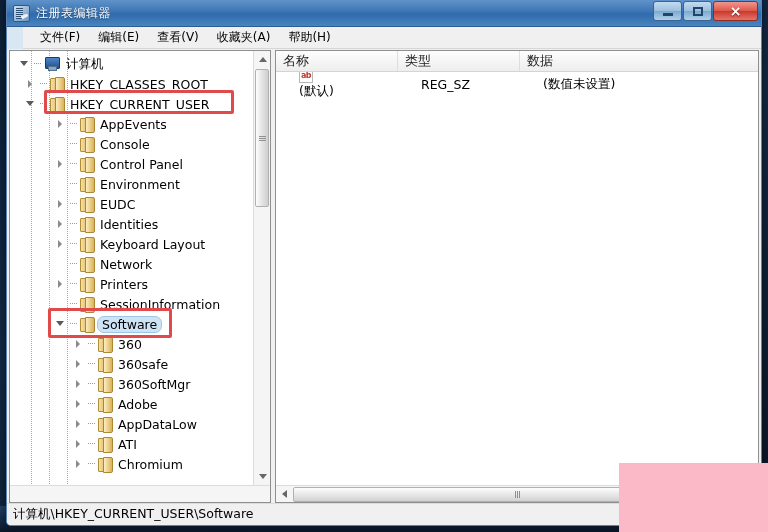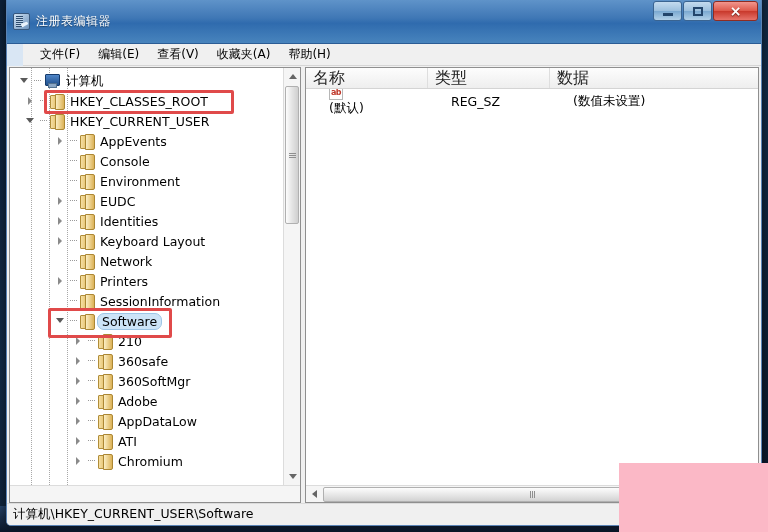--- a/index.html
+++ b/index.html
@@ -34,21 +34,21 @@
     border: 1px solid #5a83b5;
     border-top: none;
     border-radius: 0 0 5px 5px;
     box-shadow: 0 0 10px rgba(0,0,0,.55);
     display: flex; flex-direction: column;
     overflow: hidden;
   }
 
   
   #titlebar {
-    height: 44px;
+    height: 27px;
     background: linear-gradient(180deg,#5f93c9 0%, #3f77b5 42%, #2f6bae 54%, #4884bd 100%);
     border-bottom: 1px solid #2b5c95;
     display: flex; align-items: center;
     position: relative;
     padding-left: 6px;
     flex: none;
   }
   #titlebar .tl-icon {
     width: 17px; height: 17px;
     margin-right: 6px;
@@ -123,21 +123,21 @@
     padding: 1px 2px 0 2px;
     min-height: 0;
   }
 
   .pane {
     background: #fff;
     border: 1px solid #8f8f8f;
     position: relative;
     overflow: hidden;
   }
-  #left-pane  { width: 292px; margin-right: 4px; }
+  #left-pane  { width: 262px; margin-right: 4px; }
   #right-pane { flex: 1; display: flex; flex-direction: column; }
 
   
   #tree {
     position: absolute;
     left: 0; top: 0; right: 17px; bottom: 17px;
     overflow: hidden;
     padding-top: 3px;
   }
   .node {
@@ -269,21 +269,21 @@
   .v-arrow-top { position:absolute; top:0; left:0; }
   .v-arrow-bot { position:absolute; bottom:0; left:0; }
 
   
   #list-head {
     height: 21px; display: flex; flex: none;
     background: linear-gradient(180deg,#ffffff,#f1f1f1);
     border-bottom: 1px solid #d4d4d4;
   }
   .col-h {
-    font-size: 16px; color: #222;
+    font-size: 13px; color: #222;
     display: flex; align-items: center;
     padding-left: 7px;
     border-right: 1px solid #dedede;
     background: linear-gradient(180deg,#fdfdfd,#eeeeee);
     cursor: pointer;
     white-space: nowrap;
   }
   .c-name { width: 122px; }
   .c-type { width: 122px; }
   .c-data { flex: 1; border-right: none; }
@@ -401,20 +401,28 @@
               <span class="ico key"></span>
               <span class="label">AppEvents</span>
             </div>
             <div class="node lvl3">
               <span class="twisty"></span>
               <span class="dots"></span>
               <span class="ico key"></span>
               <span class="label">Console</span>
             </div>
             <div class="node lvl3">
+              <span class="twisty">
+                <span class="tri"></span>
+              </span>
+              <span class="dots"></span>
+              <span class="ico key"></span>
+              <span class="label">Control Panel</span>
+            </div>
+            <div class="node lvl3">
               <span class="twisty"></span>
               <span class="dots"></span>
               <span class="ico key"></span>
               <span class="label">Environment</span>
             </div>
             <div class="node lvl3">
               <span class="twisty">
                 <span class="tri"></span>
               </span>
               <span class="dots"></span>
@@ -464,21 +472,21 @@
               <span class="dots"></span>
               <span class="ico key"></span>
               <span class="label">Software</span>
             </div>
             <div class="node lvl4">
               <span class="twisty">
                 <span class="tri"></span>
               </span>
               <span class="dots"></span>
               <span class="ico key"></span>
-              <span class="label">210</span>
+              <span class="label">360</span>
             </div>
             <div class="node lvl4">
               <span class="twisty">
                 <span class="tri"></span>
               </span>
               <span class="dots"></span>
               <span class="ico key"></span>
               <span class="label">360safe</span>
             </div>
             <div class="node lvl4">

